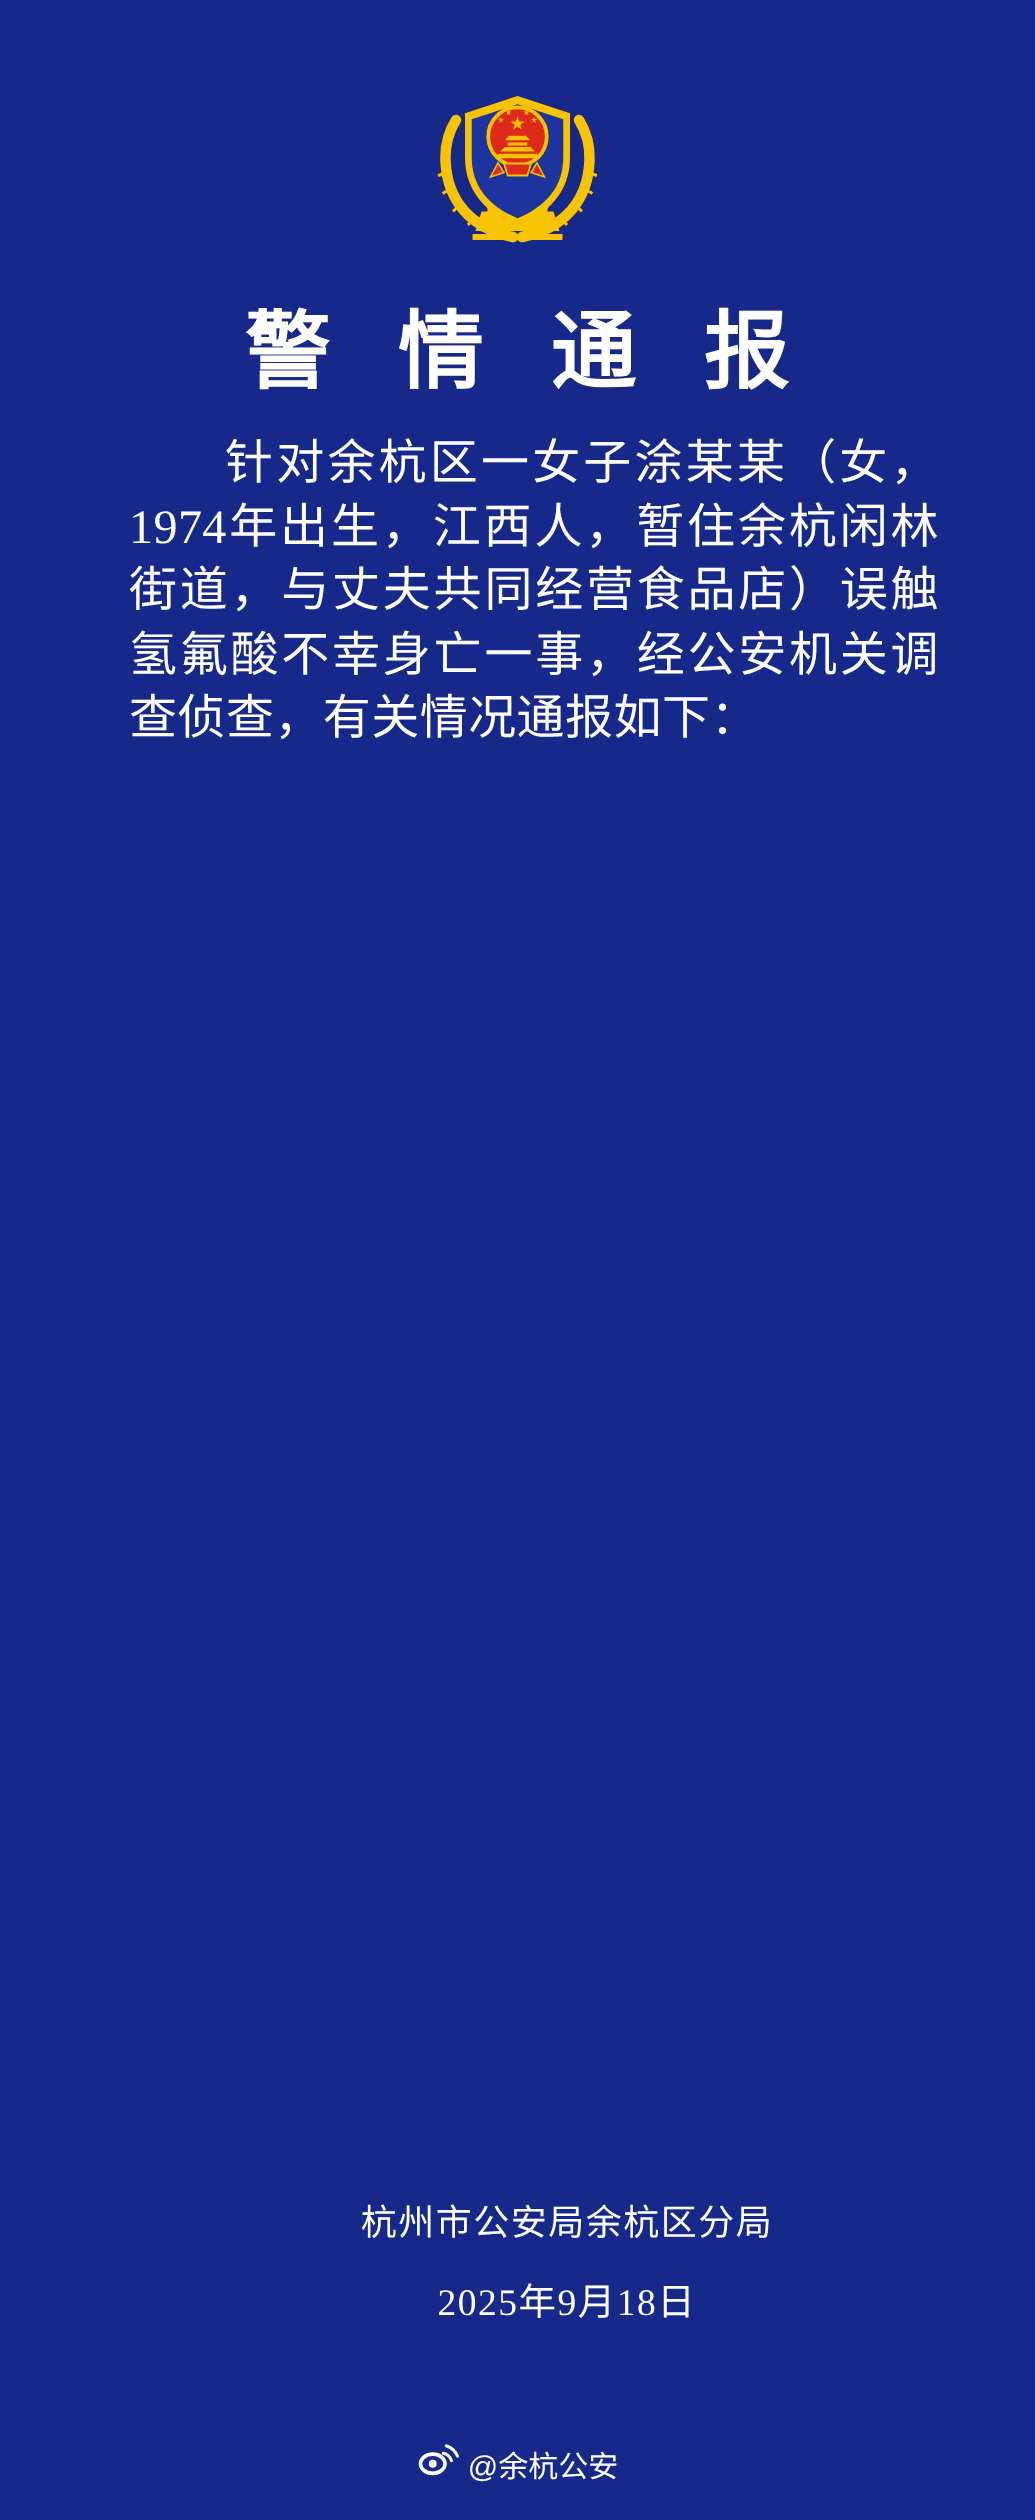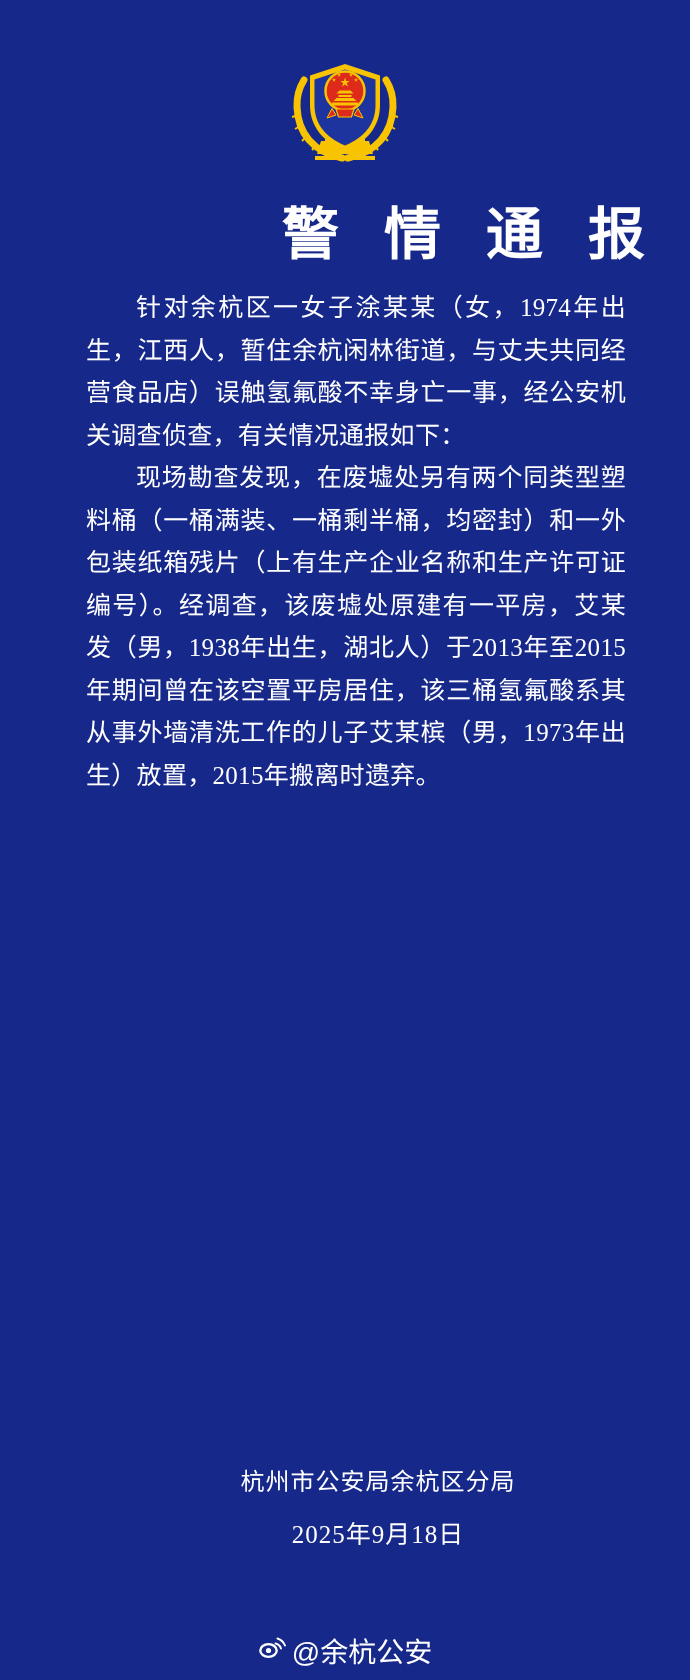--- a/index.html
+++ b/index.html
@@ -18,46 +18,46 @@
     font-family:"Liberation Serif","DejaVu Serif",serif;
     color:var(--text);
   }
   .badge{
     position:absolute;top:57px;left:50%;
     transform:translateX(-50%);
     width:120px;height:106px;
   }
   .title{
     position:absolute;top:188px;left:0;right:0;
-    text-align:right;
+    text-align:center;
     font-size:57px;font-weight:bold;
     letter-spacing:45px;padding-left:45px;
     white-space:nowrap;
   }
   .body-text{
     position:absolute;top:287px;left:86px;width:540px;
-    font-size:25px;line-height:42.5px;
+    font-size:32px;line-height:42.5px;
     letter-spacing:0.3px;
     text-align:justify;
   }
   .body-text p{
     margin:0;
     text-indent:2em;
   }
   .sig-block{
     position:absolute;top:1462px;left:0;right:0;
     text-align:center;
     transform:translateX(33px);
   }
   .sig-line{font-size:24px;letter-spacing:1px;}
   .date-line{font-size:25px;margin-top:17px;letter-spacing:1px;}
   .footer{
-    position:absolute;bottom:10px;left:0;right:0;
+    position:absolute;bottom:23px;left:0;right:0;
     display:flex;justify-content:center;align-items:center;gap:6px;
-    font-size:28px;
+    font-size:20px;
     font-family:"Liberation Sans","DejaVu Sans",sans-serif;
   }
   .weibo{width:28px;height:24px;}
 </style>
 </head>
 <body>
 
 <div class="page">
 
   <div class="badge">
@@ -110,21 +110,20 @@
       <path d="M51 52 L69 52 L66.5 60 L53.5 60 Z" fill="var(--emblem-red)" stroke="var(--emblem-gold)" stroke-width="1.2"></path>
       <path d="M47 51.5 L42 61 L51 58 Z" fill="var(--emblem-red)" stroke="var(--emblem-gold)" stroke-width="1"></path>
       <path d="M73 51.5 L78 61 L69 58 Z" fill="var(--emblem-red)" stroke="var(--emblem-gold)" stroke-width="1"></path>
     </svg>
   </div>
 
   <div class="title">警情通报</div>
 
   <div class="body-text">
       <p>针对余杭区一女子涂某某（女，1974年出生，江西人，暂住余杭闲林街道，与丈夫共同经营食品店）误触氢氟酸不幸身亡一事，经公安机关调查侦查，有关情况通报如下：</p>
-      <p>现场勘查发现，在废墟处另有两个同类型塑料桶（一桶满装、一桶剩半桶，均密封）和一外包装纸箱残片（上有生产企业名称和生产许可证编号）。经调查，该废墟处原建有一平房，艾某发（男，1938年出生，湖北人）于2013年至2015年期间曾在该空置平房居住，该三桶氢氟酸系其从事外墙清洗工作的儿子艾某槟（男，1973年出生）放置，2015年搬离时遗弃。</p>
     </div>
 
   <div class="sig-block">
     <div class="sig-line">杭州市公安局余杭区分局</div>
     <div class="date-line">2025年9月18日</div>
   </div>
 
   <div class="footer">
     <span>
       <svg class="weibo" viewBox="0 0 28 24" aria-hidden="true">

